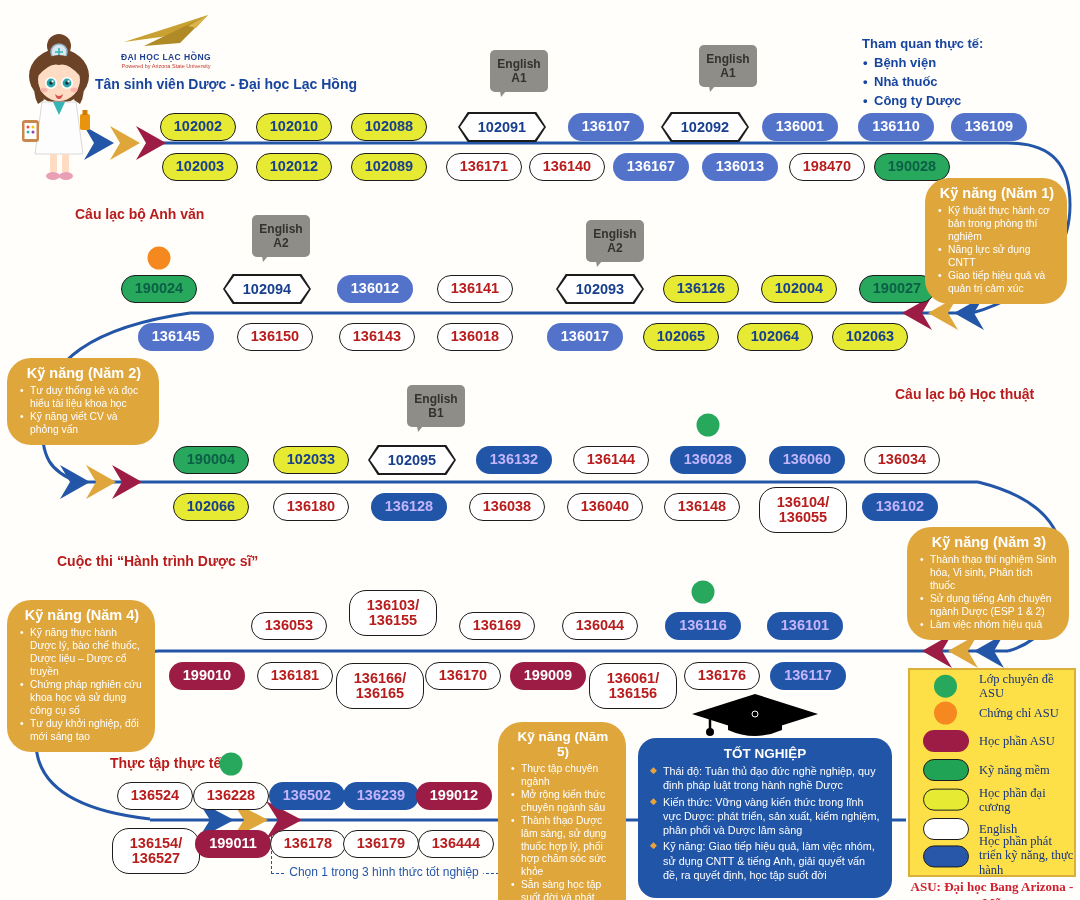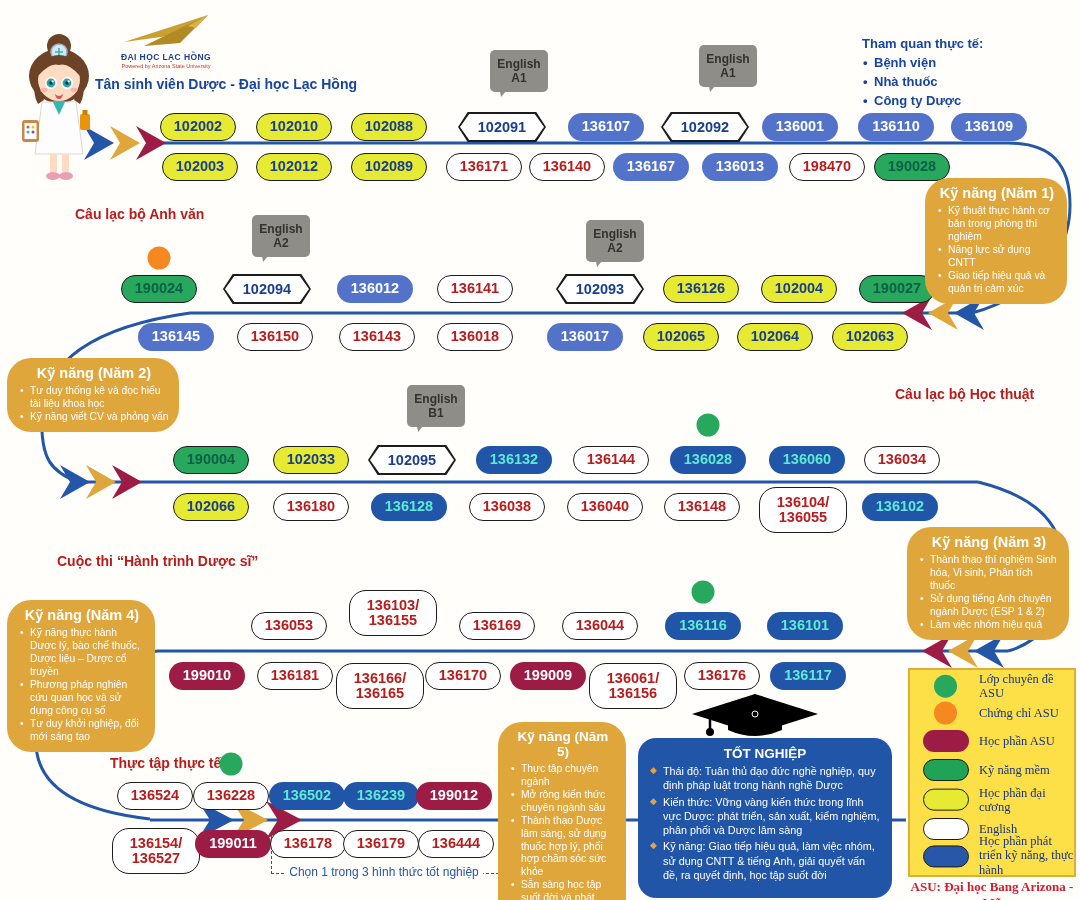--- a/index.html
+++ b/index.html
@@ -6,21 +6,21 @@
   #canvas{position:relative;width:1080px;height:900px;background:#fffefb;overflow:hidden;
           font-family:"Liberation Sans",sans-serif;}
   svg.layer{position:absolute;left:0;top:0;z-index:1;}
   
   .p{position:absolute;display:flex;align-items:center;justify-content:center;width:76px;height:28px;
      border-radius:14px;font-size:14.5px;font-weight:600;transform:translate(-50%,-50%);
      white-space:pre-line;text-align:center;line-height:1.05;z-index:3;box-sizing:border-box;}
   .y {background:#e7ea33;border:1.7px solid #1c1c1c;color:#173f8e;}
   .w {background:#ffffff;border:1.7px solid #1c1c1c;color:#b91c1c;}
   .bl{background:#5373ca;color:#fff;}
-  .db{background:#2155a8;color:#5eead4;text-align:right;}
+  .db{background:#2155a8;color:#c4b5fd;text-align:right;}
   .g {background:#27a85c;border:1.7px solid #1c1c1c;color:#0b5f46;}
   .r {background:#9c1c45;color:#fff;}
   .two{width:88px;height:46px;border-radius:17px;}
   
   .hx{position:absolute;width:88px;height:30px;transform:translate(-50%,-50%);z-index:3;}
   .hx .hb{position:absolute;inset:0;background:#1c1c1c;clip-path:polygon(11% 0,89% 0,100% 50%,89% 100%,11% 100%,0 50%);}
   .hx .hf{position:absolute;inset:2px;background:#fff;clip-path:polygon(11% 0,89% 0,100% 50%,89% 100%,11% 100%,0 50%);}
   .hx .hl{position:absolute;inset:0;display:flex;align-items:center;justify-content:center;
           font-size:14.5px;font-weight:600;color:#173f8e;}
   
@@ -298,35 +298,35 @@
 
   <div class="brk"></div>
   <div class="brk-lab">Chọn 1 trong 3 hình thức tốt nghiệp</div>
 
   <div class="co" style="left:925px;top:178px;width:142px">
     <h4>Kỹ năng (Năm 1)</h4>
     <div class="it">Kỹ thuật thực hành cơ bản trong phòng thí nghiệm</div>
     <div class="it">Năng lực sử dụng CNTT</div>
     <div class="it">Giao tiếp hiệu quả và quản trị cảm xúc</div>
   </div>
-  <div class="co" style="left:7px;top:358px;width:172px">
+  <div class="co" style="left:7px;top:358px;width:152px">
     <h4>Kỹ năng (Năm 2)</h4>
     <div class="it">Tư duy thống kê và đọc hiểu tài liệu khoa học</div>
     <div class="it">Kỹ năng viết CV và phỏng vấn</div>
   </div>
   <div class="co" style="left:907px;top:527px;width:162px">
     <h4>Kỹ năng (Năm 3)</h4>
     <div class="it">Thành thạo thí nghiệm Sinh hóa, Vi sinh, Phân tích thuốc</div>
     <div class="it">Sử dụng tiếng Anh chuyên ngành Dược (ESP 1 &amp; 2)</div>
     <div class="it">Làm việc nhóm hiệu quả</div>
   </div>
   <div class="co" style="left:7px;top:600px;width:148px">
     <h4>Kỹ năng (Năm 4)</h4>
     <div class="it">Kỹ năng thực hành Dược lý, bào chế thuốc, Dược liệu – Dược cổ truyền</div>
-    <div class="it">Phương pháp nghiên cứu quan học và sử dụng công cụ số</div>
+    <div class="it">Chứng pháp nghiên cứu khoa học và sử dụng công cụ số</div>
     <div class="it">Tư duy khởi nghiệp, đổi mới sáng tạo</div>
   </div>
   <div class="co" style="left:498px;top:722px;width:128px">
     <h4 style="font-size:13.5px">Kỹ năng (Năm 5)</h4>
     <div class="it">Thực tập chuyên ngành</div>
     <div class="it">Mở rộng kiến thức chuyên ngành sâu</div>
     <div class="it">Thành thạo Dược lâm sàng, sử dụng thuốc hợp lý, phối hợp chăm sóc sức khỏe</div>
     <div class="it">Sẵn sàng học tập suốt đời và phát triển nghề nghiệp liên tục</div>
   </div>
 

